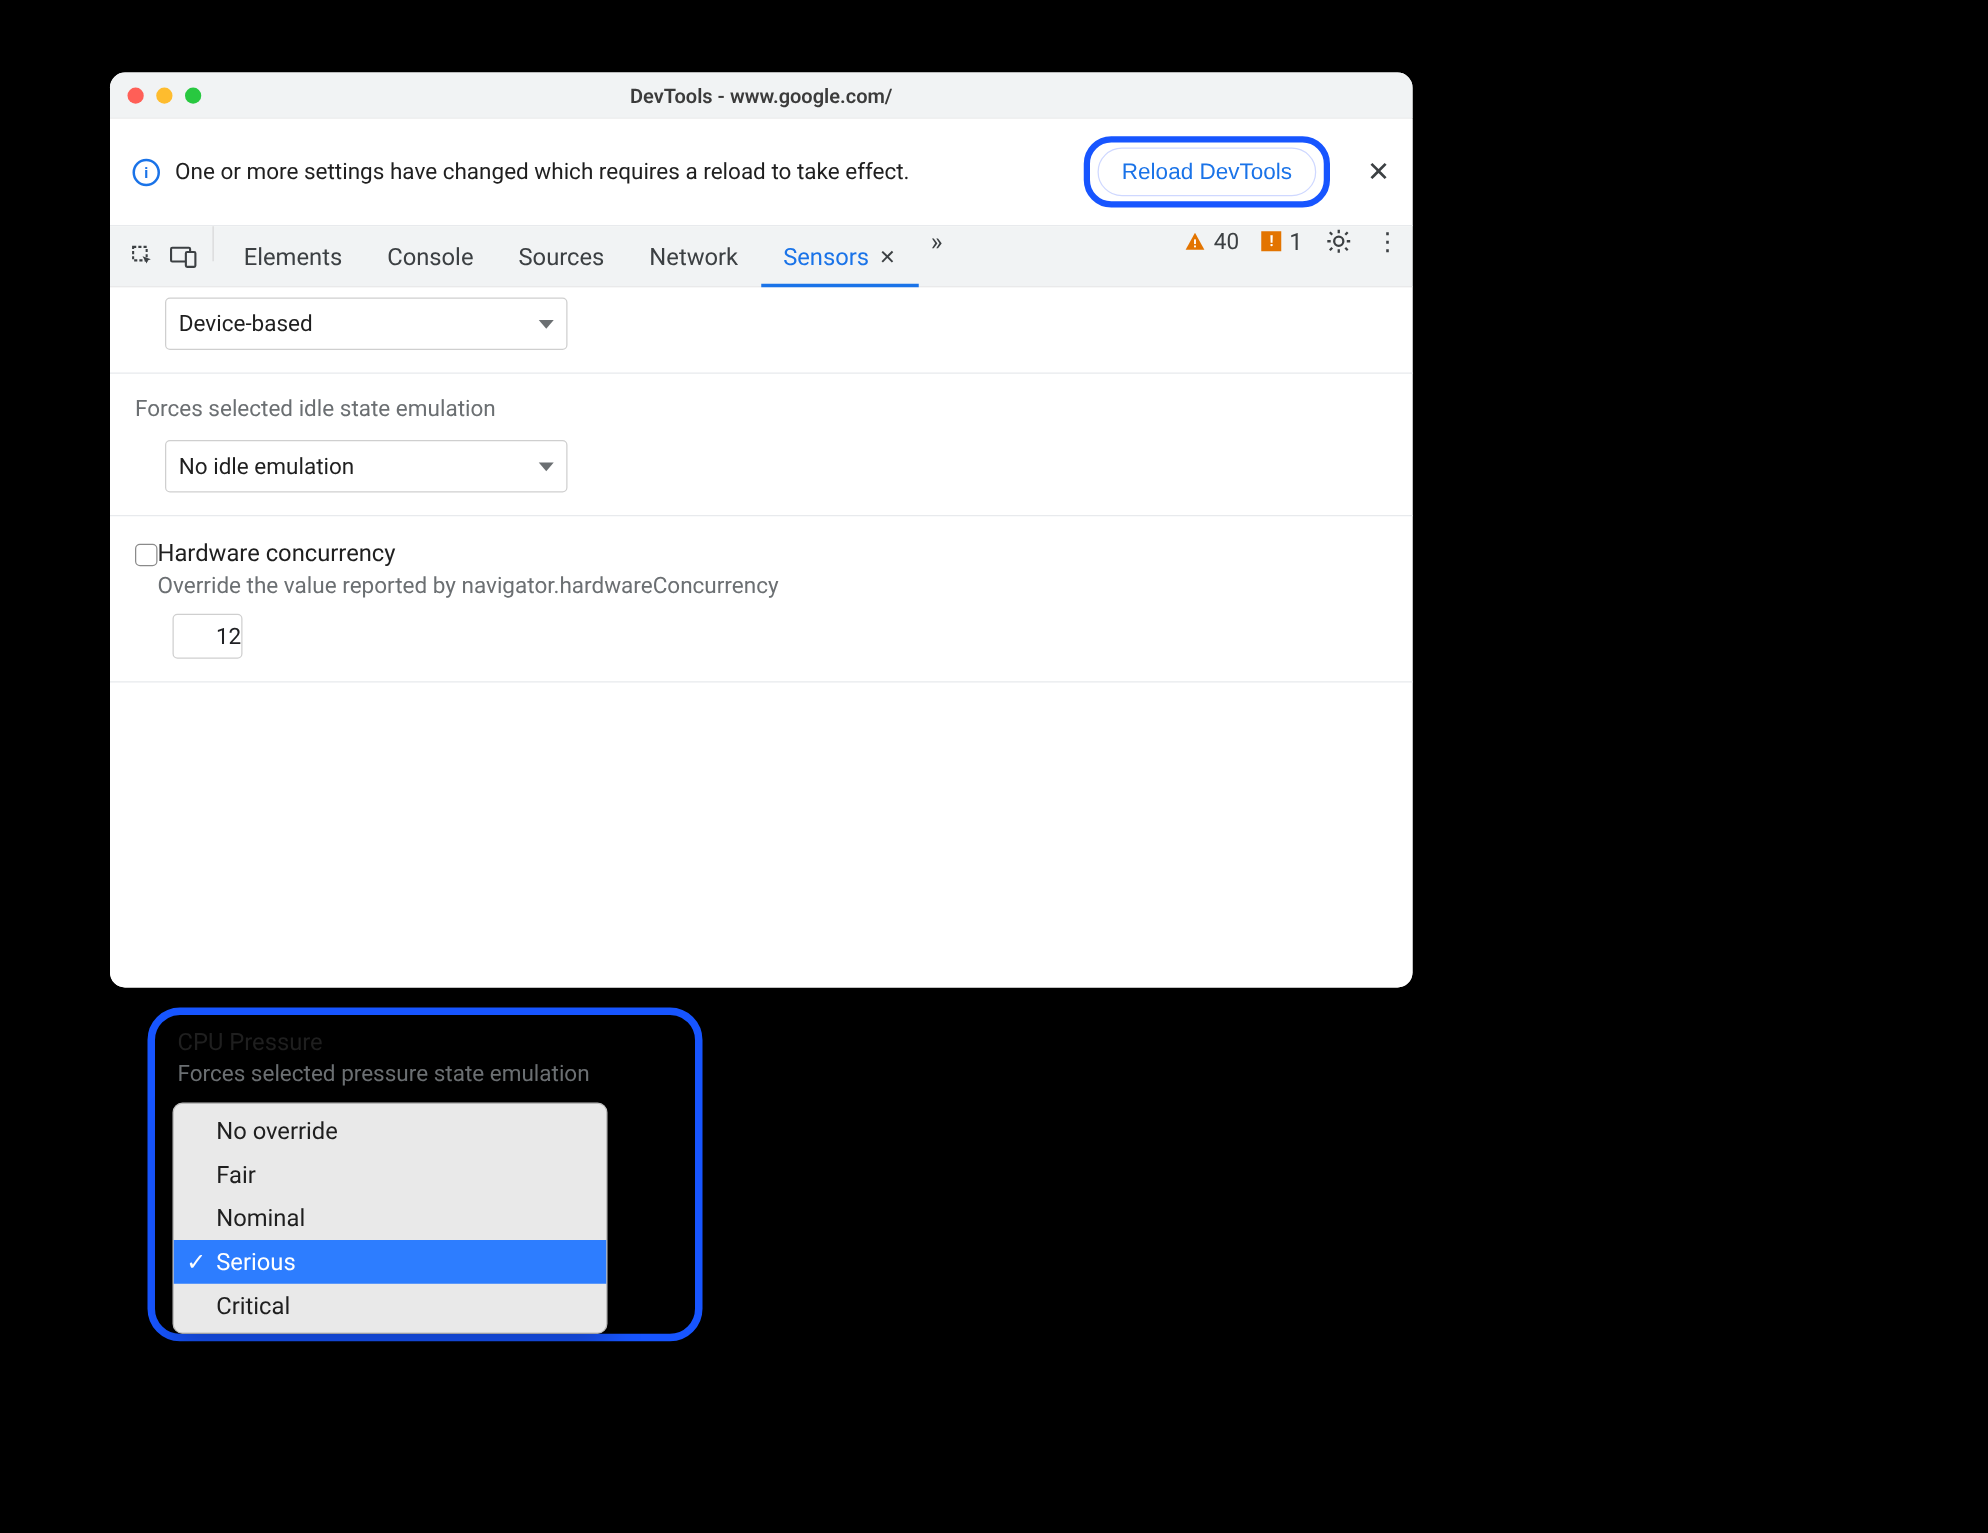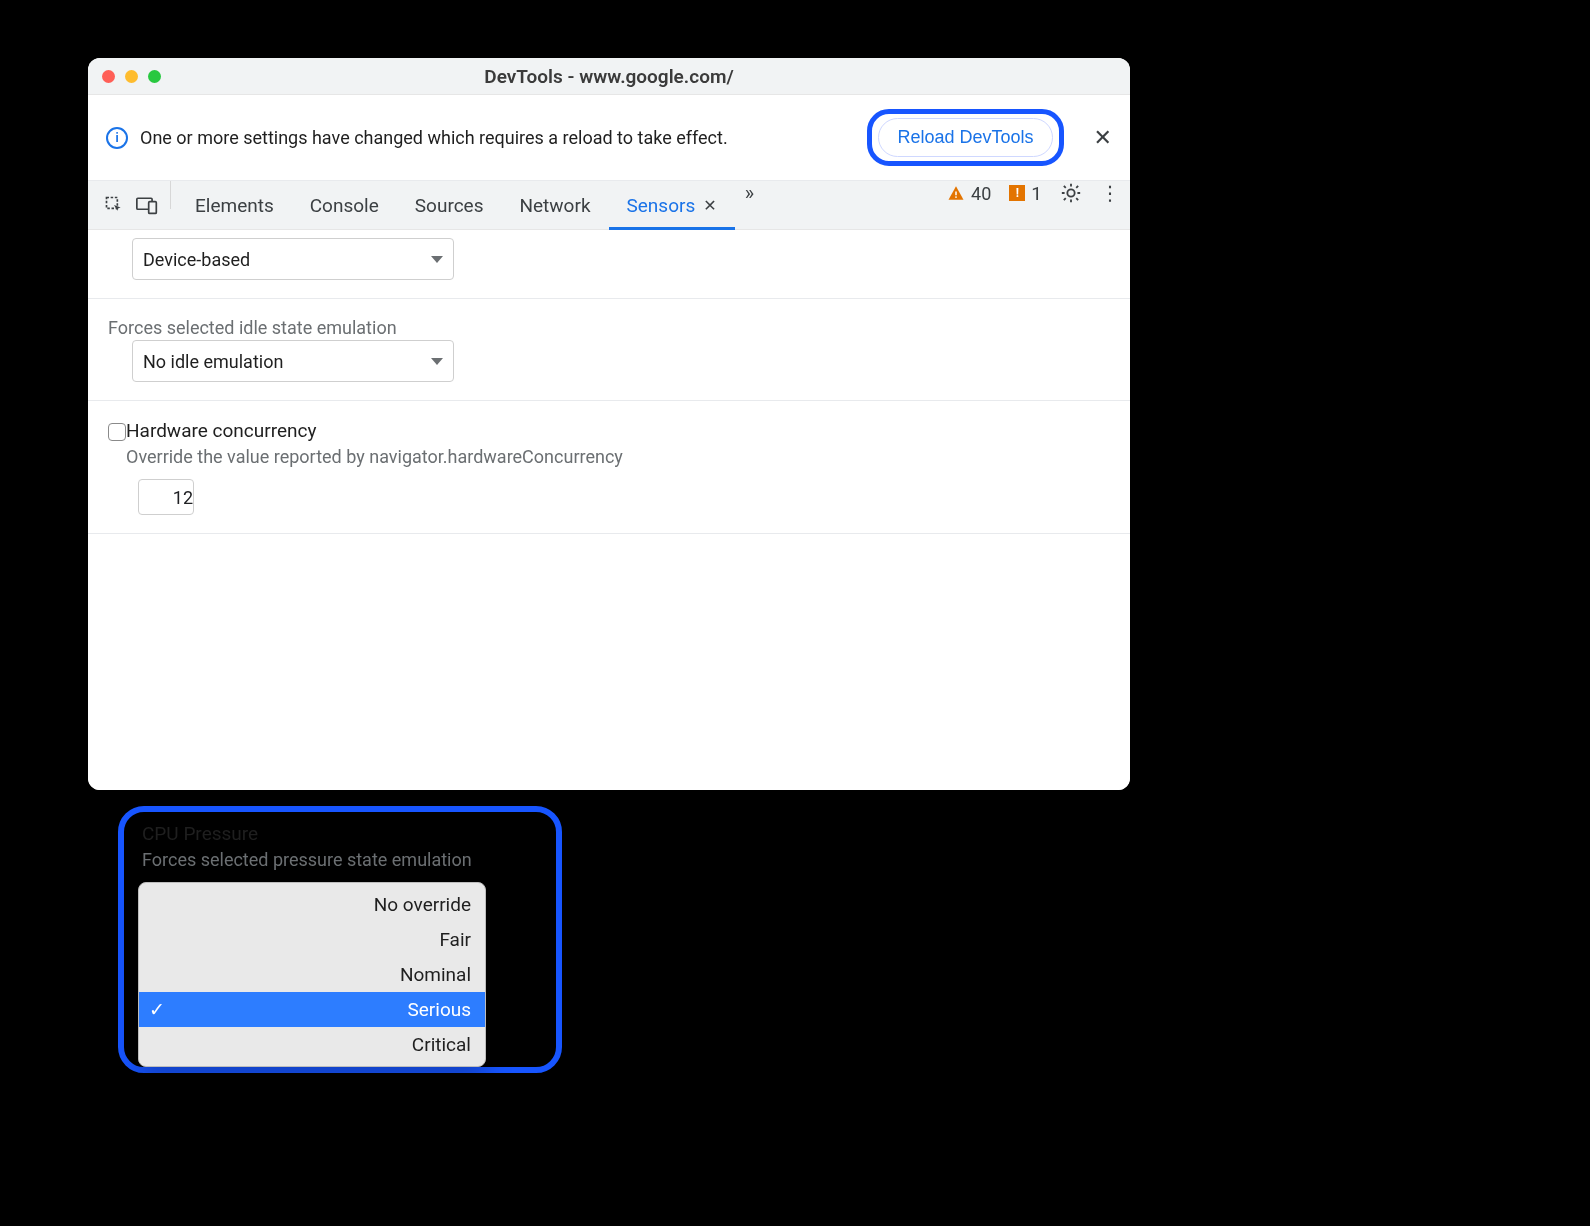--- a/index.html
+++ b/index.html
@@ -37,21 +37,21 @@
   .titlebar{
     height:36px;background:var(--bar-bg);border-top-left-radius:12px;border-top-right-radius:12px;
     display:flex;align-items:center;position:relative;border-bottom:1px solid #e6e6e6;
   }
   .traffic{display:flex;gap:10px;margin-left:14px;}
   .dot{width:13px;height:13px;border-radius:50%;}
   .dot.close{background:var(--mac-close);}
   .dot.min{background:var(--mac-min);}
   .dot.max{background:var(--mac-max);}
   .title{
-    position:absolute;left:0;right:0;text-align:center;font-weight:600;color:#3b3b3b;font-size:19px;pointer-events:none;
+    position:absolute;left:0;right:0;text-align:center;font-weight:600;color:#3b3b3b;font-size:16px;pointer-events:none;
   }
   
   .notice{
     display:flex;align-items:center;gap:12px;padding:14px 18px;border-bottom:1px solid #e8eaed;background:#fff;
   }
   .info-icon{
     width:18px;height:18px;border:2px solid #1a73e8;border-radius:50%;display:flex;align-items:center;justify-content:center;color:#1a73e8;font-weight:700;font-size:12px;flex:none;
   }
   .notice-text{font-size:18px;color:#1f1f1f;}
   .notice .spacer{flex:1;}
@@ -82,42 +82,41 @@
   .issue .flag{width:16px;height:16px;background:var(--warning);display:inline-block;position:relative;}
   .issue .flag::after{content:"!";position:absolute;inset:0;display:flex;align-items:center;justify-content:center;color:#fff;font-size:12px;font-weight:700;}
   .gear{cursor:pointer;}
   .kebab{font-size:20px;cursor:pointer;}
 
   
   .content{background:#fff;border-bottom-left-radius:12px;border-bottom-right-radius:12px;min-height:560px;position:relative;}
   .section{padding:18px 20px;border-top:1px solid #e8eaed;}
   .section:first-child{border-top:none;padding-top:8px;}
   .section-title{font-size:19px;color:#1f1f1f;margin-bottom:4px;}
-  .section-sub{font-size:18px;color:var(--muted);margin-bottom:2px;}
+  .section-sub{font-size:18px;color:var(--muted);margin-bottom:14px;}
   .select{
     width:300px;height:40px;border:1px solid #cfcfcf;border-radius:4px;background:#fff;display:flex;align-items:center;justify-content:space-between;padding:0 10px;color:#1f1f1f;font-size:18px;cursor:pointer;position:relative;
     margin-left:24px;
   }
   .select.first{margin-left:24px;}
   .caret{
     width:0;height:0;border-left:6px solid transparent;border-right:6px solid transparent;border-top:7px solid #6b6f72;
   }
   .row{display:flex;align-items:flex-start;gap:0;}
   .chk{width:16px;height:16px;border:1.5px solid #8a8a8a;border-radius:4px;margin-top:4px;cursor:pointer;flex:none;}
   .numinput{
     width:54px;height:34px;border:1px solid #cfcfcf;border-radius:4px;display:flex;align-items:center;justify-content:flex-end;font-size:18px;margin-left:30px;margin-top:12px;
   }
   
   .cpu-box{
     position:absolute;left:30px;top:576px;border:6px solid var(--highlight);border-radius:26px;padding:10px 14px 0 18px;width:400px;background:transparent;
   }
   .dropdown{
     margin-top:12px;margin-left:-4px;width:346px;background:#e9e9e9;border:0.5px solid #bdbdbd;border-radius:8px;box-shadow:0 12px 26px rgba(0,0,0,.25);
     padding:4px 0;
-    text-align:right;
   }
   .dropdown .opt{
     padding:6px 14px 6px 34px;font-size:19px;color:#1f1f1f;position:relative;cursor:pointer;
   }
   .dropdown .opt.selected{background:var(--select-highlight);color:#fff;}
   .dropdown .opt.selected::before{content:"✓";position:absolute;left:10px;color:#fff;}
   
   svg{display:block;}
 </style>
 </head>

